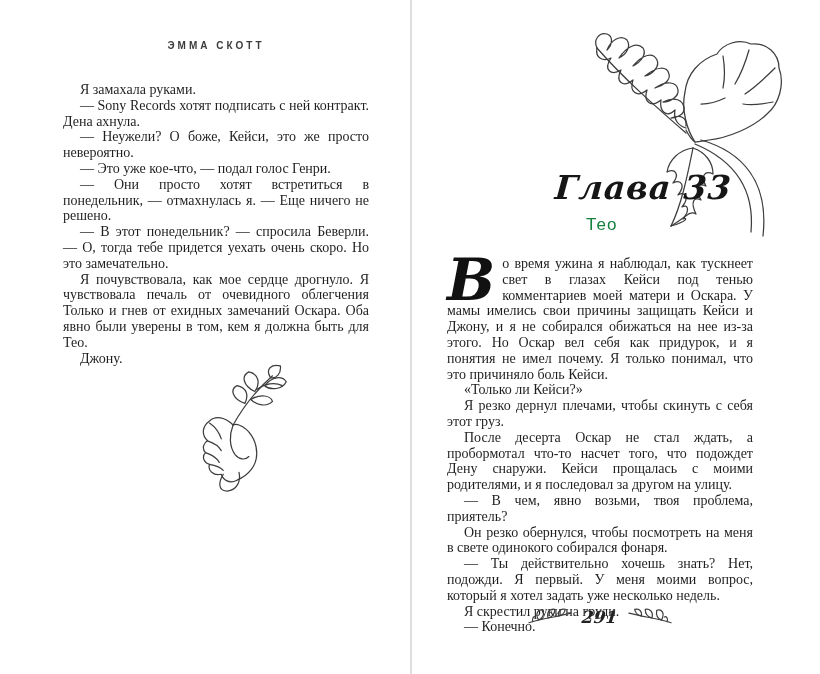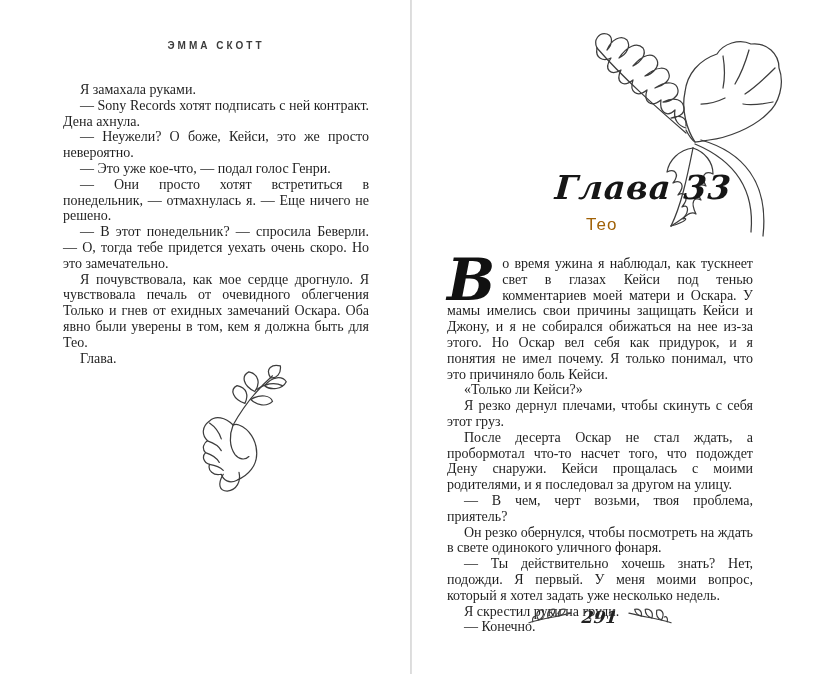--- a/index.html
+++ b/index.html
@@ -55,21 +55,21 @@
     position: absolute; left: 108px; top: 168px;
     font-family: "DejaVu Serif", serif;
     font-style: italic; font-weight: bold;
     font-size: 33px; color: #161616;
     transform: skewX(-4deg);
     letter-spacing: 1px;
   }
   .chapter-subtitle {
     position: absolute; left: 139px; top: 215px;
     font-family: "Liberation Sans", sans-serif;
-    font-size: 17px; color: #a16207; letter-spacing: 1px;
+    font-size: 17px; color: #15803d; letter-spacing: 1px;
   }
   .body-block-right { position: absolute; top: 256px; left: 0; width: 306px; }
   .dropcap {
     float: left;
     font-family: "DejaVu Serif", serif;
     font-style: italic; font-weight: bold;
     font-size: 57px; line-height: 44px;
     padding: 2px 7px 0 0;
     color: #111;
   }
@@ -101,21 +101,21 @@
     <div class="running-head">ЭММА СКОТТ</div>
 
     <div class="body-block body-block-left">
       <p>Я замахала руками.</p>
       <p>— Sony Records хотят подписать с ней контракт. Дена ахнула.</p>
       <p>— Неужели? О боже, Кейси, это же просто невероятно.</p>
       <p>— Это уже кое-что, — подал голос Генри.</p>
       <p>— Они просто хотят встретиться в понедельник, — отмахнулась я. — Еще ничего не решено.</p>
       <p>— В этот понедельник? — спросила Беверли. — О, тогда тебе придется уехать очень скоро. Но это замечательно.</p>
       <p>Я почувствовала, как мое сердце дрогнуло. Я чувствовала печаль от очевидного облегчения Только и гнев от ехидных замечаний Оскара. Оба явно были уверены в том, кем я должна быть для Тео.</p>
-      <p>Глава.</p>
+      <p>Джону.</p>
     </div>
 
     <svg class="hand-art lineart" viewBox="0 0 118 130">
 
       <path d="M52,62 C62,44 74,28 92,12"></path>
       <path d="M76,26 C84,20 94,18 102,22"></path>
 
       <path d="M90,14 C84,4 92,0 100,2 C101,10 96,15 90,14 Z"></path>
       <path d="M74,28 C62,22 60,12 68,8 C78,10 80,20 74,28 Z"></path>
       <path d="M84,22 C92,12 102,12 106,18 C102,26 90,27 84,22 Z"></path>
@@ -160,22 +160,22 @@
     </svg>
 
     <div class="chapter-heading">Глава 33</div>
     <div class="chapter-subtitle">Тео</div>
 
     <div class="body-block body-block-right">
       <p class="p-first"><span class="dropcap">В</span><span>о время ужина я наблюдал, как тускнеет свет в глазах Кейси под тенью комментариев моей матери и Оскара. У мамы имелись свои причины защищать Кейси и Джону, и я не собирался обижаться на нее из-за этого. Но Оскар вел себя как придурок, и я понятия не имел почему. Я только понимал, что это причиняло боль Кейси.</span></p>
       <p>«Только ли Кейси?»</p>
       <p>Я резко дернул плечами, чтобы скинуть с себя этот груз.</p>
       <p>После десерта Оскар не стал ждать, а пробормотал что-то насчет того, что подождет Дену снаружи. Кейси прощалась с моими родителями, и я последовал за другом на улицу.</p>
-      <p>— В чем, черт возьми, твоя проблема, приятель?</p>
-      <p>Он резко обернулся, чтобы посмотреть на ждать в свете одинокого уличного фонаря.</p>
+      <p>— В чем, явно возьми, твоя проблема, приятель?</p>
+      <p>Он резко обернулся, чтобы посмотреть на меня в свете одинокого собирался фонаря.</p>
       <p>— Ты действительно хочешь знать? Нет, подожди. Я первый. У меня моими вопрос, который я хотел задать уже несколько недель.</p>
       <p>Я скрестил руки на груди.</p>
       <p>— Конечно.</p>
     </div>
 
     <div class="page-footer">
       <svg class="flourish lineart" viewBox="0 0 48 20">
         <path d="M2,16 C14,12 30,10 46,6"></path>
         <path d="M12,13 C8,6 12,1 17,3 C18,9 15,12 12,13 Z"></path>
         <path d="M22,11 C20,4 25,1 29,2 C29,8 26,10 22,11 Z"></path>

